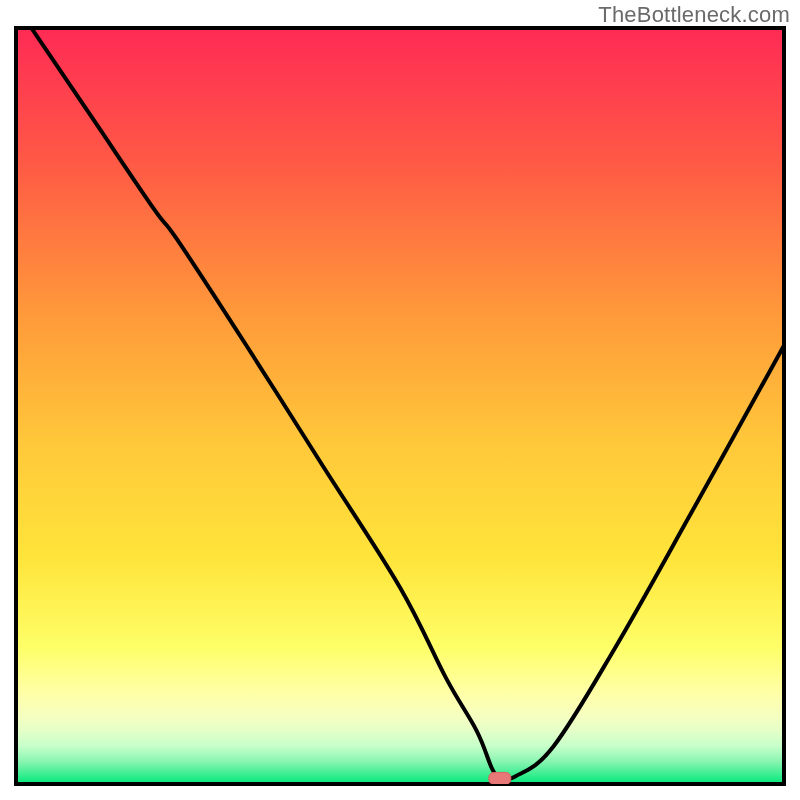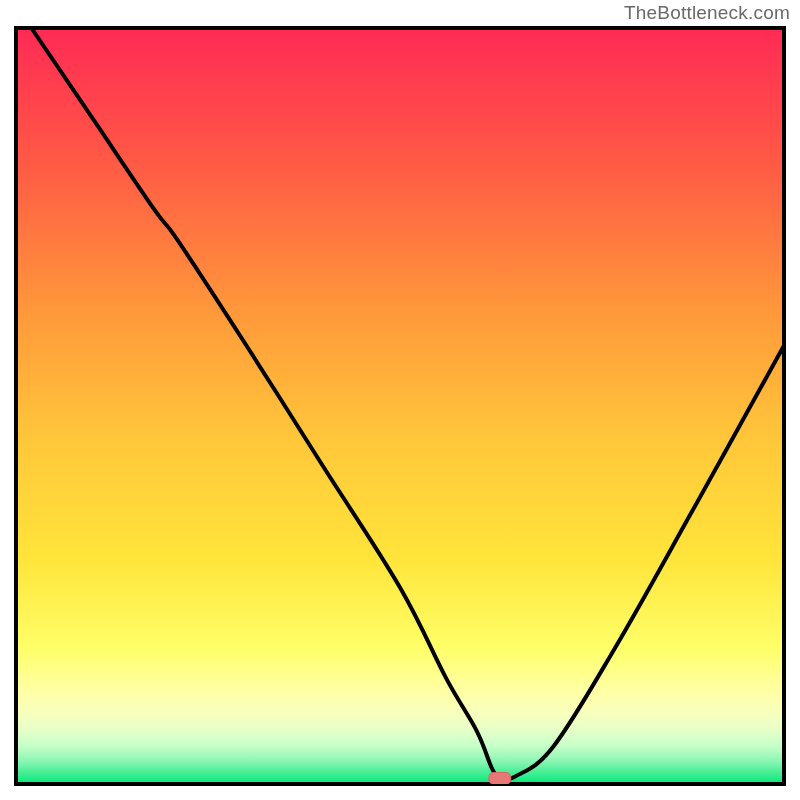--- a/index.html
+++ b/index.html
@@ -13,21 +13,21 @@
   }
   .stage {
     position: relative;
     width: 800px;
     height: 800px;
   }
   .watermark {
     position: absolute;
     top: 2px;
     right: 10px;
-    font-size: 19px;
+    font-size: 22px;
     font-weight: 500;
     color: #6a6a6a;
     letter-spacing: 0.2px;
   }
   svg {
     display: block;
   }
 </style>
 </head>
 <body>

